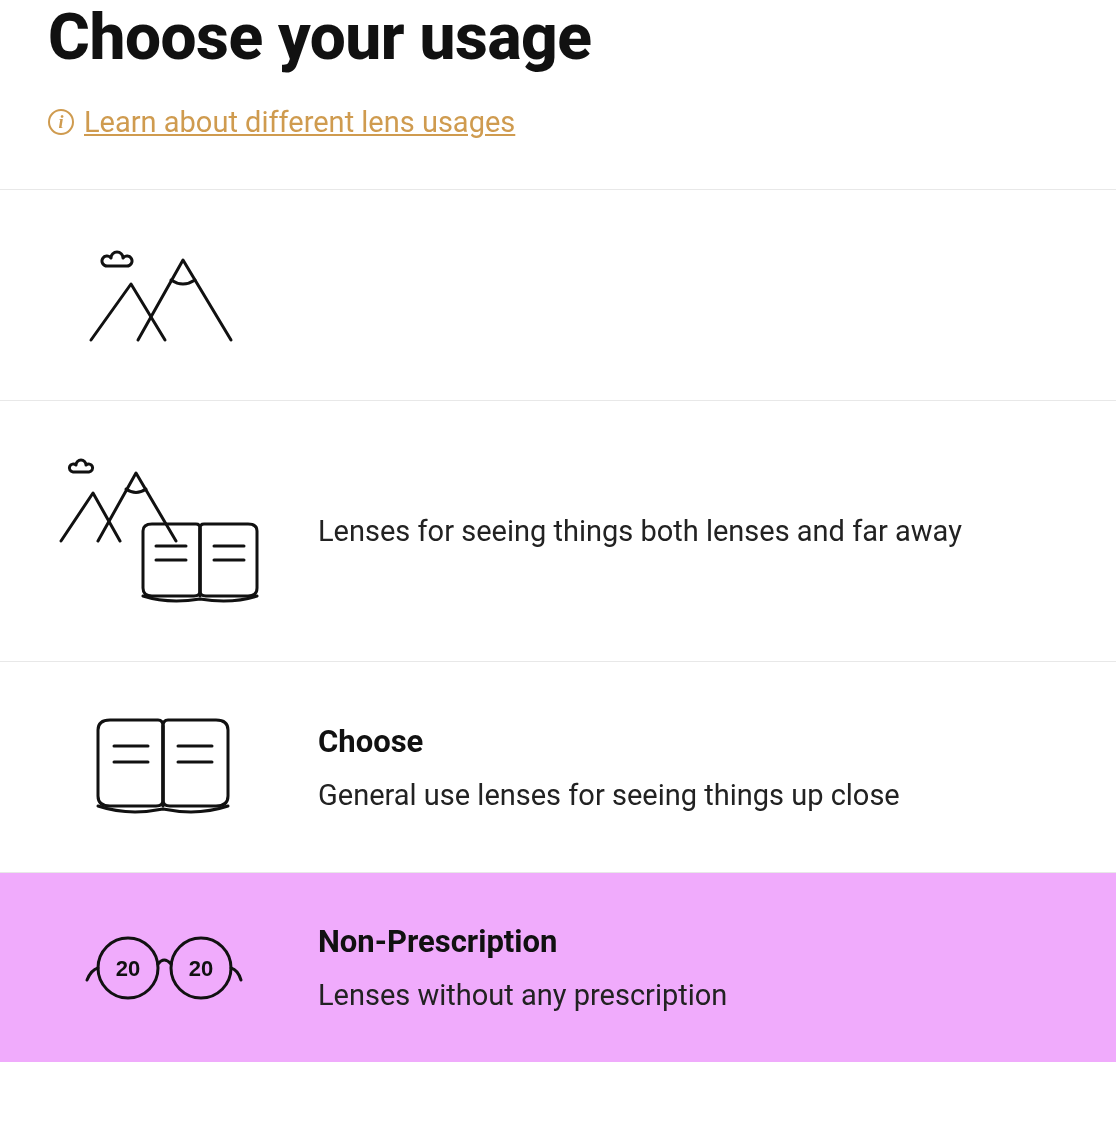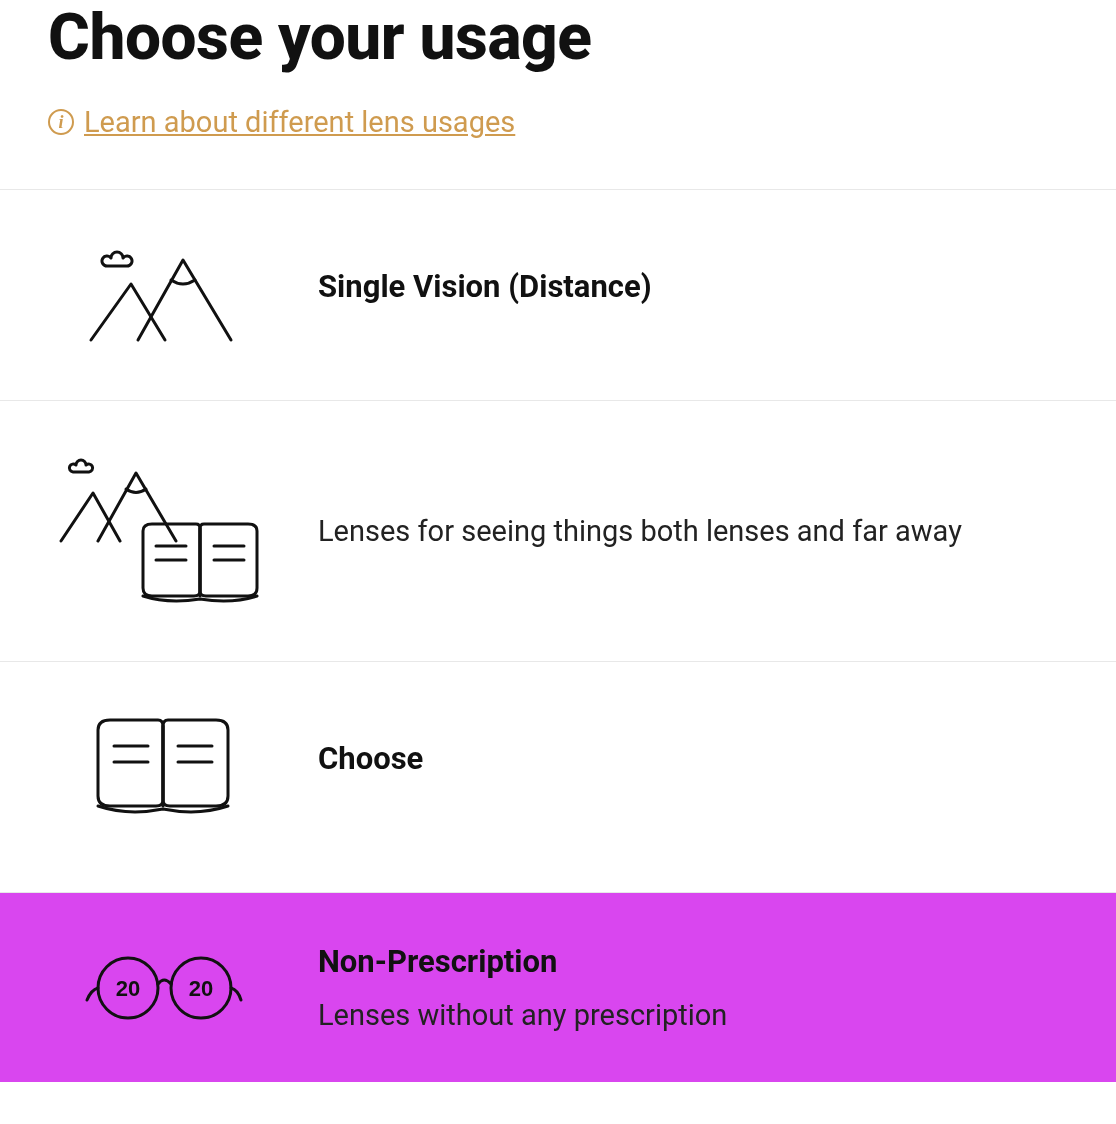--- a/index.html
+++ b/index.html
@@ -56,22 +56,21 @@
     }
     .option-row {
       display: flex;
       align-items: center;
       padding: 50px 20px 50px 48px;
       border-top: 1px solid #e8e8e8;
       cursor: pointer;
       gap: 40px;
     }
     .option-row.selected {
-      background: #d946ef;
-      margin-top: 20px;
+      background: #f0abfc;
     }
     .option-icon-wrap {
       width: 230px;
       display: flex;
       justify-content: center;
       align-items: center;
       flex-shrink: 0;
     }
     .option-text {
       flex: 1;
@@ -108,21 +107,20 @@
 
           <path d="M28 18 a6 6 0 1 1 12 0 a5 5 0 1 1 4 8 h-20 a5 5 0 1 1 4 -8 z"></path>
 
           <path d="M55 100 L100 20 L148 100"></path>
           <path d="M88 40 Q100 48 112 40"></path>
 
           <path d="M8 100 L48 44 L82 100"></path>
         </svg>
       </div>
       <div class="option-text">
-        <div class="option-title">Single Vision (Distance)</div>
       </div>
     </div>
 
     <div class="option-row">
       <div class="option-icon-wrap">
         <svg width="210" height="160" viewBox="0 0 210 160" stroke="#111" stroke-width="3" fill="none" stroke-linecap="round" stroke-linejoin="round">
 
           <path d="M18 14 a5 5 0 1 1 10 0 a4 4 0 1 1 3 7 h-16 a4 4 0 1 1 3 -7 z"></path>
 
           <path d="M40 90 L78 22 L118 90"></path>
@@ -155,20 +153,21 @@
           <line x1="75" y1="14" x2="75" y2="94"></line>
           <path d="M10 94 Q40 104 75 97 Q110 104 140 94"></path>
           <line x1="26" y1="34" x2="60" y2="34"></line>
           <line x1="26" y1="50" x2="60" y2="50"></line>
           <line x1="90" y1="34" x2="124" y2="34"></line>
           <line x1="90" y1="50" x2="124" y2="50"></line>
         </svg>
       </div>
       <div class="option-text">
         <div class="option-title">Choose</div>
+        <div class="option-desc">General use lenses for seeing things up close</div>
       </div>
     </div>
 
     <div class="option-row selected">
       <div class="option-icon-wrap">
         <svg width="160" height="80" viewBox="0 0 160 80" stroke="#111" stroke-width="3" fill="none" stroke-linecap="round" stroke-linejoin="round">
           <circle cx="45" cy="40" r="30"></circle>
           <circle cx="118" cy="40" r="30"></circle>
           <path d="M75 36 Q81 28 88 36"></path>
           <path d="M15 40 Q8 42 4 52"></path>

